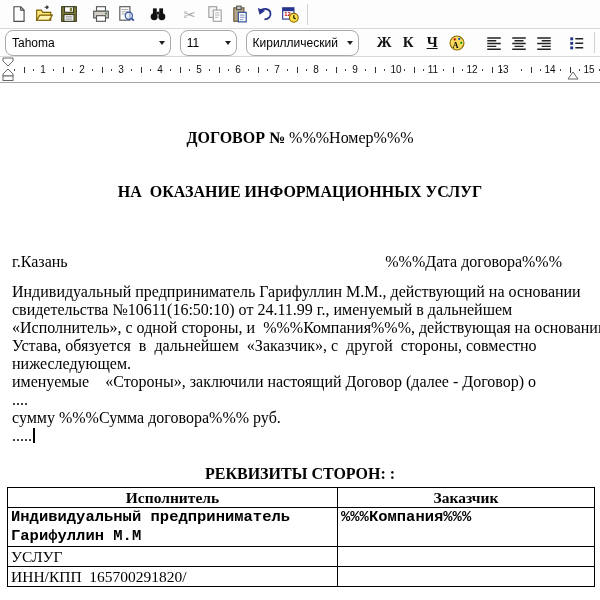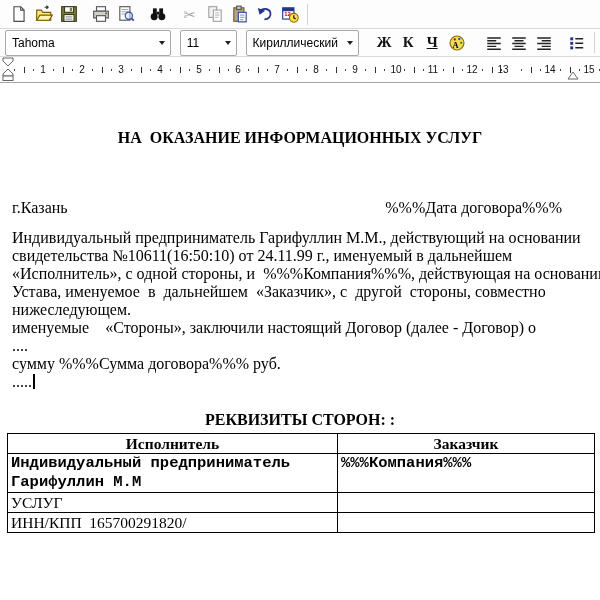--- a/index.html
+++ b/index.html
@@ -12,21 +12,21 @@
   .tbar { display:flex; align-items:center; height:29px; padding-left:6px;
           border-bottom:1px solid #d9d9d9; background:#fdfdfd; }
   .tbtn { width:25px; height:25px; display:flex; align-items:center; justify-content:center;
           background:transparent; border:none; }
   .tbtn.gap { margin-left:7px; }
   .vsep { width:1px; height:21px; background:#d2d2d2; margin:0 5px; }
   .cuticon { font-size:15px; color:#a8a8a8; line-height:1; }
   
   .fbar { display:flex; align-items:center; height:28px; padding-left:5px;
           border-bottom:1px solid #d9d9d9; background:#fdfdfd; }
-  .combo { height:26px; border:1px solid #a9a9a9; border-radius:2px; background:#fff;
+  .combo { height:26px; border:1px solid #a9a9a9; border-radius:8px; background:#fff;
            display:flex; align-items:center; padding:0 5px 0 6px; font-size:12px; }
   .combo .cval { flex:1; overflow:hidden; white-space:nowrap; }
   .combo .arr { width:0; height:0; border-left:3.5px solid transparent;
                 border-right:3.5px solid transparent; border-top:4.5px solid #222; margin-left:4px; }
   .combo-font { width:166px; margin-right:9px; }
   .combo-size { width:57px;  margin-right:9px; }
   .combo-charset { width:114px; margin-right:13px; }
   .fmtbtn { width:24px; height:24px; display:flex; align-items:center; justify-content:center;
             background:transparent; border:none; font-family:"Liberation Serif", serif;
             font-size:15px; font-weight:bold; color:#111; }
@@ -278,31 +278,32 @@
       <polygon points="7,12 12,17 12,19 2,19 2,17" fill="#fff" stroke="#666"></polygon>
       <rect x="2" y="19" width="10" height="4.5" fill="#fff" stroke="#666"></rect>
     </svg>
     <svg class="rmark" width="14" height="12" viewBox="0 0 14 12">
       <polygon points="2,10 12,10 7,3" fill="#fff" stroke="#666"></polygon>
     </svg>
   </div>
 
   <div class="doc">
     <div class="titleblock">
+      <div><span>ДОГОВОР № </span><span class="reg">%%%Номер%%%</span></div>
       <div>НА  ОКАЗАНИЕ ИНФОРМАЦИОННЫХ УСЛУГ</div>
     </div>
     <div class="cityrow">
       <span>г.Казань</span>
       <span>%%%Дата договора%%%</span>
     </div>
     <div class="para">
         <div class="pline">Индивидуальный предприниматель Гарифуллин М.М., действующий на основании</div>
         <div class="pline">свидетельства №10611(16:50:10) от 24.11.99 г., именуемый в дальнейшем</div>
         <div class="pline">«Исполнитель», с одной стороны, и  %%%Компания%%%, действующая на основании</div>
-        <div class="pline">Устава, именуемое  в  дальнейшем  «Заказчик», с  другой  стороны, совместно</div>
+        <div class="pline">Устава, обязуется  в  дальнейшем  «Заказчик», с  другой  стороны, совместно</div>
         <div class="pline">нижеследующем.</div>
         <div class="pline">именуемые    «Стороны», заключили настоящий Договор (далее - Договор) о</div>
       </div>
     <div class="pline">....</div>
     <div>
         <div class="pline">сумму %%%Сумма договора%%% руб.</div>
       </div>
     <div class="pline"><span>.....</span><span class="caret"></span></div>
     <div class="reqhead">РЕКВИЗИТЫ СТОРОН: :</div>
     <table class="req">

